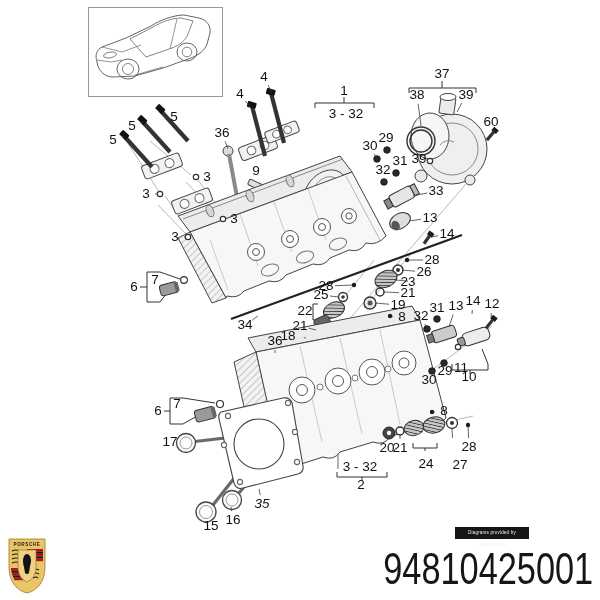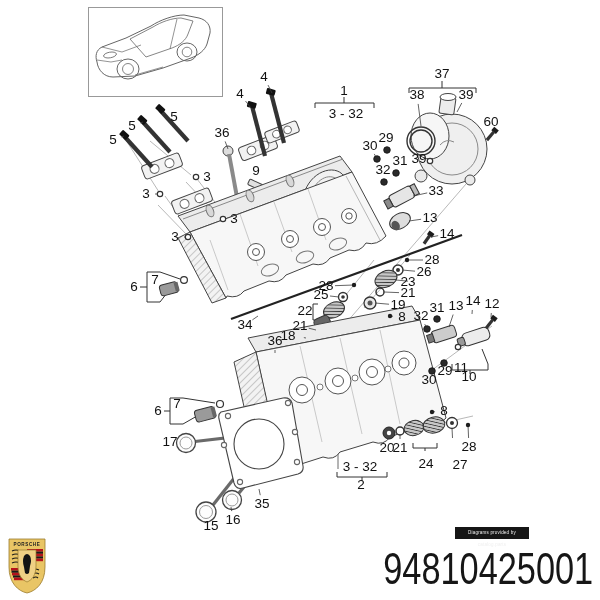--- a/index.html
+++ b/index.html
@@ -451,21 +451,21 @@
       <span class="callout" style="left: 177px; top: 404px;">7</span>
       <span class="callout" style="left: 158px; top: 411px;">6</span>
       <span class="callout" style="left: 170px; top: 442px;">17</span>
       <span class="callout" style="left: 387px; top: 448px;">20</span>
       <span class="callout" style="left: 400px; top: 448px;">21</span>
       <span class="callout" style="left: 426px; top: 464px;">24</span>
       <span class="callout" style="left: 460px; top: 447px; margin-top: 18px;">27</span>
       <span class="callout" style="left: 469px; top: 447px;">28</span>
       <span class="callout" style="left: 360px; top: 467px;">3 - 32</span>
       <span class="callout" style="left: 361px; top: 485px;">2</span>
-      <span class="callout" style="left: 262px; top: 504px;">35</span>
+      <span class="callout" style="left: 262px; top: 504px; font-style: italic;">35</span>
       <span class="callout" style="left: 211px; top: 526px;">15</span>
       <span class="callout" style="left: 233px; top: 520px;">16</span>
     </div>
 
   <div class="watermark">Diagrams provided by catalog.parts</div>
 
   <svg class="crest" width="42" height="58" viewBox="0 0 42 58">
     <path d="M3,2 H39 V30 C39,46 30,54 21,56 C12,54 3,46 3,30 Z" fill="#e9c565" stroke="#9a7b2d" stroke-width="0.8"></path>
     <text x="21" y="9" text-anchor="middle" font-family="Liberation Sans, sans-serif" font-size="4.6" font-weight="bold" letter-spacing="0.6" fill="#222">PORSCHE</text>
     <g>

